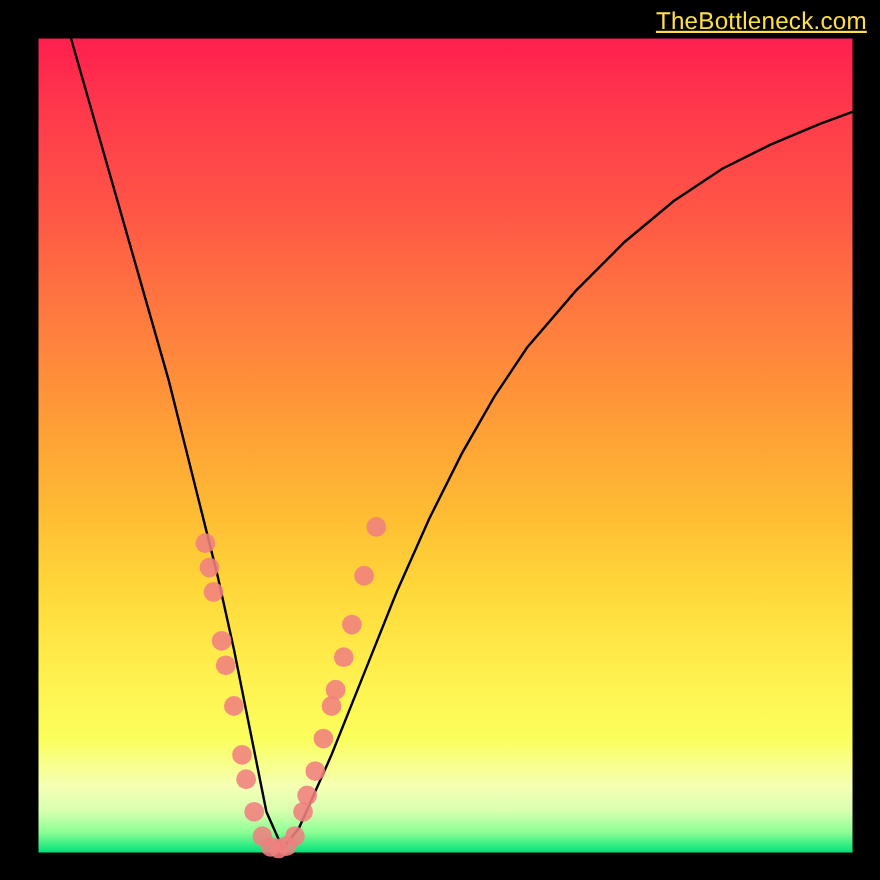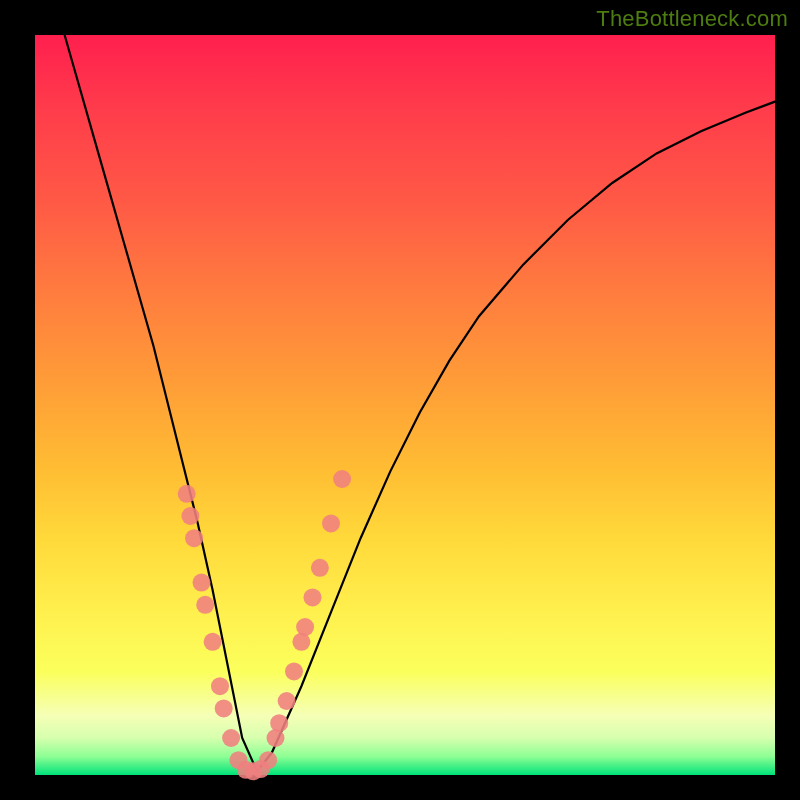--- a/index.html
+++ b/index.html
@@ -38,25 +38,26 @@
       #f5ffb6 92%,
       #d6ffae 95%,
       #8dff94 97.5%,
       #00e27a 100%
     );
   }
   .watermark {
     position: absolute;
     top: 6px;
     right: 12px;
-    color: #4d7c0f;
+    color: #fde047;
     font-size: 22px;
     font-weight: 500;
     letter-spacing: 0.2px;
     user-select: none;
+    text-decoration: underline;
   }
   svg.curve-layer {
     position: absolute;
     left: 35px;
     top: 35px;
     width: 740px;
     height: 740px;
     overflow: visible;
   }
 </style>

